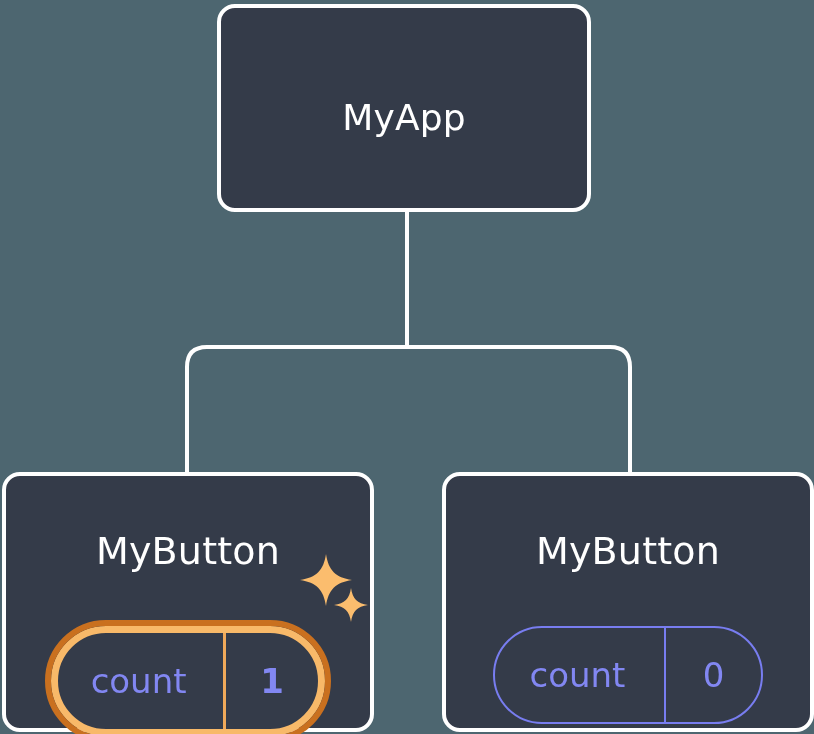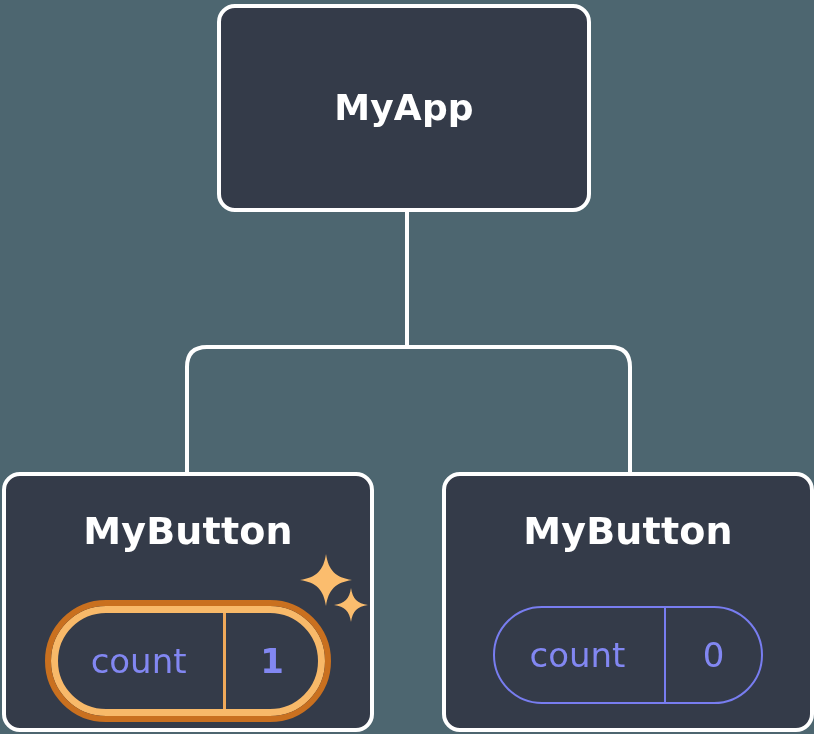--- a/index.html
+++ b/index.html
@@ -64,22 +64,23 @@
     width: 372px;
     height: 260px;
     padding-top: 36px;
   }
 
   .node-label {
     color: #ffffff;
     font-size: 36px;
     line-height: 1;
     letter-spacing: 0.2px;
-    font-weight: 700;
+    font-weight: 400;
     white-space: nowrap;
+    margin-top: 20px;
   }
   .node-child-left .node-label,
   .node-child-right .node-label {
     font-size: 38px;
   }
 
   
   .pill-wrap {
     position: relative;
     margin-top: 28px;

